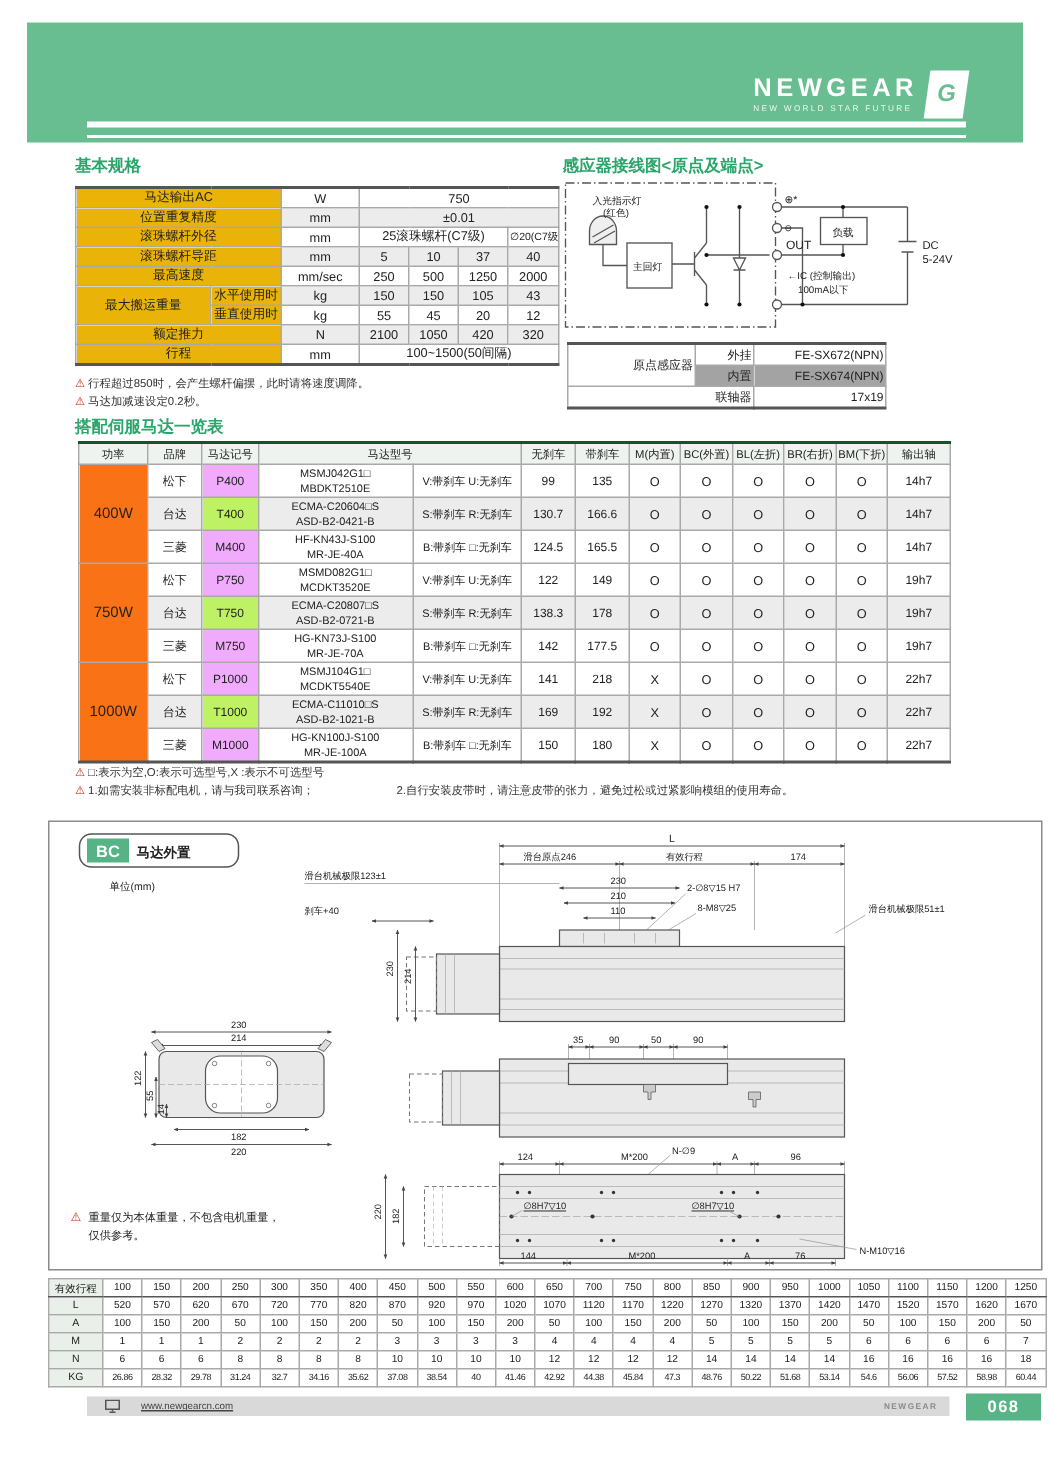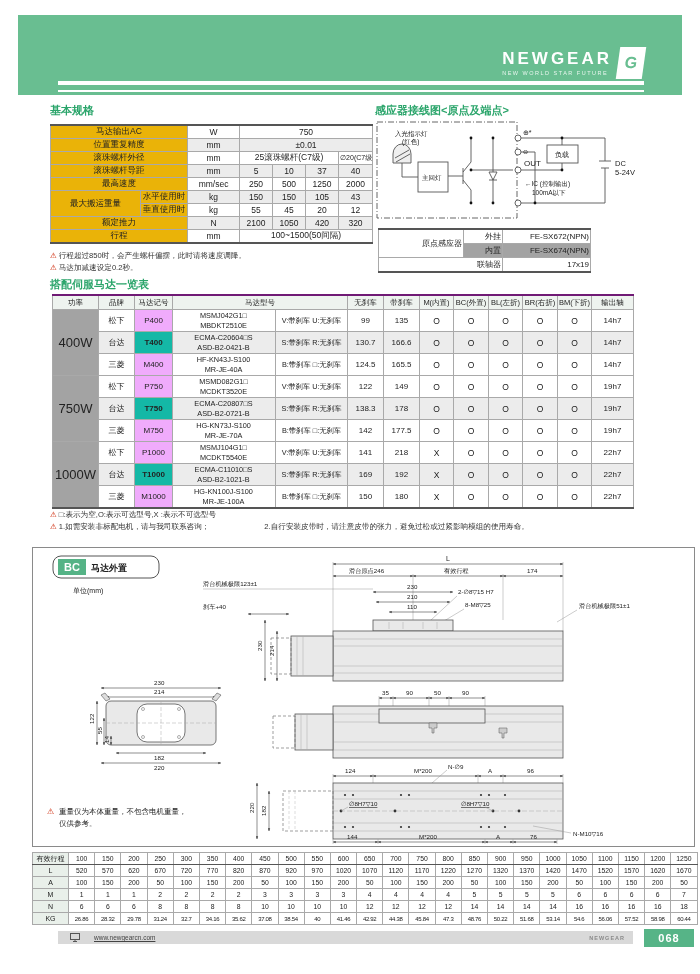--- a/index.html
+++ b/index.html
@@ -24,30 +24,30 @@
   .spec{left:50px;top:124px;width:322px;font-size:8.5px;}
   .spec td{height:12px;text-align:center;padding:0 1px;}
   .spec td.lab{background:#eab308;}
   .spec tr.alt td.val{background:#ececec;}
   .spec{border-top:2px solid #555;border-bottom:2px solid #555;}
   
   .sensor-tbl{left:378px;top:228px;width:212px;font-size:8px;border-top:2px solid #555;border-bottom:2px solid #555;}
   .sensor-tbl td{height:11px;text-align:right;}
   .sensor-tbl tr.alt td.v{background:#a3a3a3;}
   
-  .servo{left:52px;top:294px;width:527px;font-size:8px;border-top:2px solid #701a75;border-bottom:2px solid #555;}
+  .servo{left:52px;top:294px;width:527px;font-size:8px;border-top:2px solid #14532d;border-bottom:2px solid #555;}
   .servo th{height:13px;font-weight:normal;background:#eef3ef;font-size:7.5px;padding:0;}
   .servo td{height:21px;text-align:center;padding:0 1px;}
-  .servo td.power{background:#a3a3a3;font-size:13px;}
+  .servo td.power{background:#f97316;font-size:10px;}
   .servo td.code{background:#f0abfc;}
   .servo td.model{text-align:center;font-size:7.3px;line-height:1.25;padding-left:0;}
   .servo td.brake{font-size:7.3px;}
   .servo td.mark{font-size:8.5px;}
   .servo tr.alt td:not(.power){background:#ececec;}
-  .servo tr.alt td.code{background:#14b8a6;font-weight:bold;}
+  .servo tr.alt td.code{background:#bef264;}
   
   .note{font-size:7.6px;color:#333;}
   .warn{color:#cc2200;font-size:7.5px;margin-right:2px;}
   
   .drawbox{left:32px;top:547px;width:661px;height:298px;border:1px solid #8a8a8a;}
   
   .stroke{left:32px;top:852px;width:665px;font-size:6.8px;border-top:1.5px solid #555;border-bottom:1.5px solid #555;}
   .stroke td{height:11px;text-align:center;padding:0;}
   .stroke td.shead{background:#e9f0ea;font-size:7px;}
   .stroke tr:first-child td{border-bottom:1.5px solid #555;}

